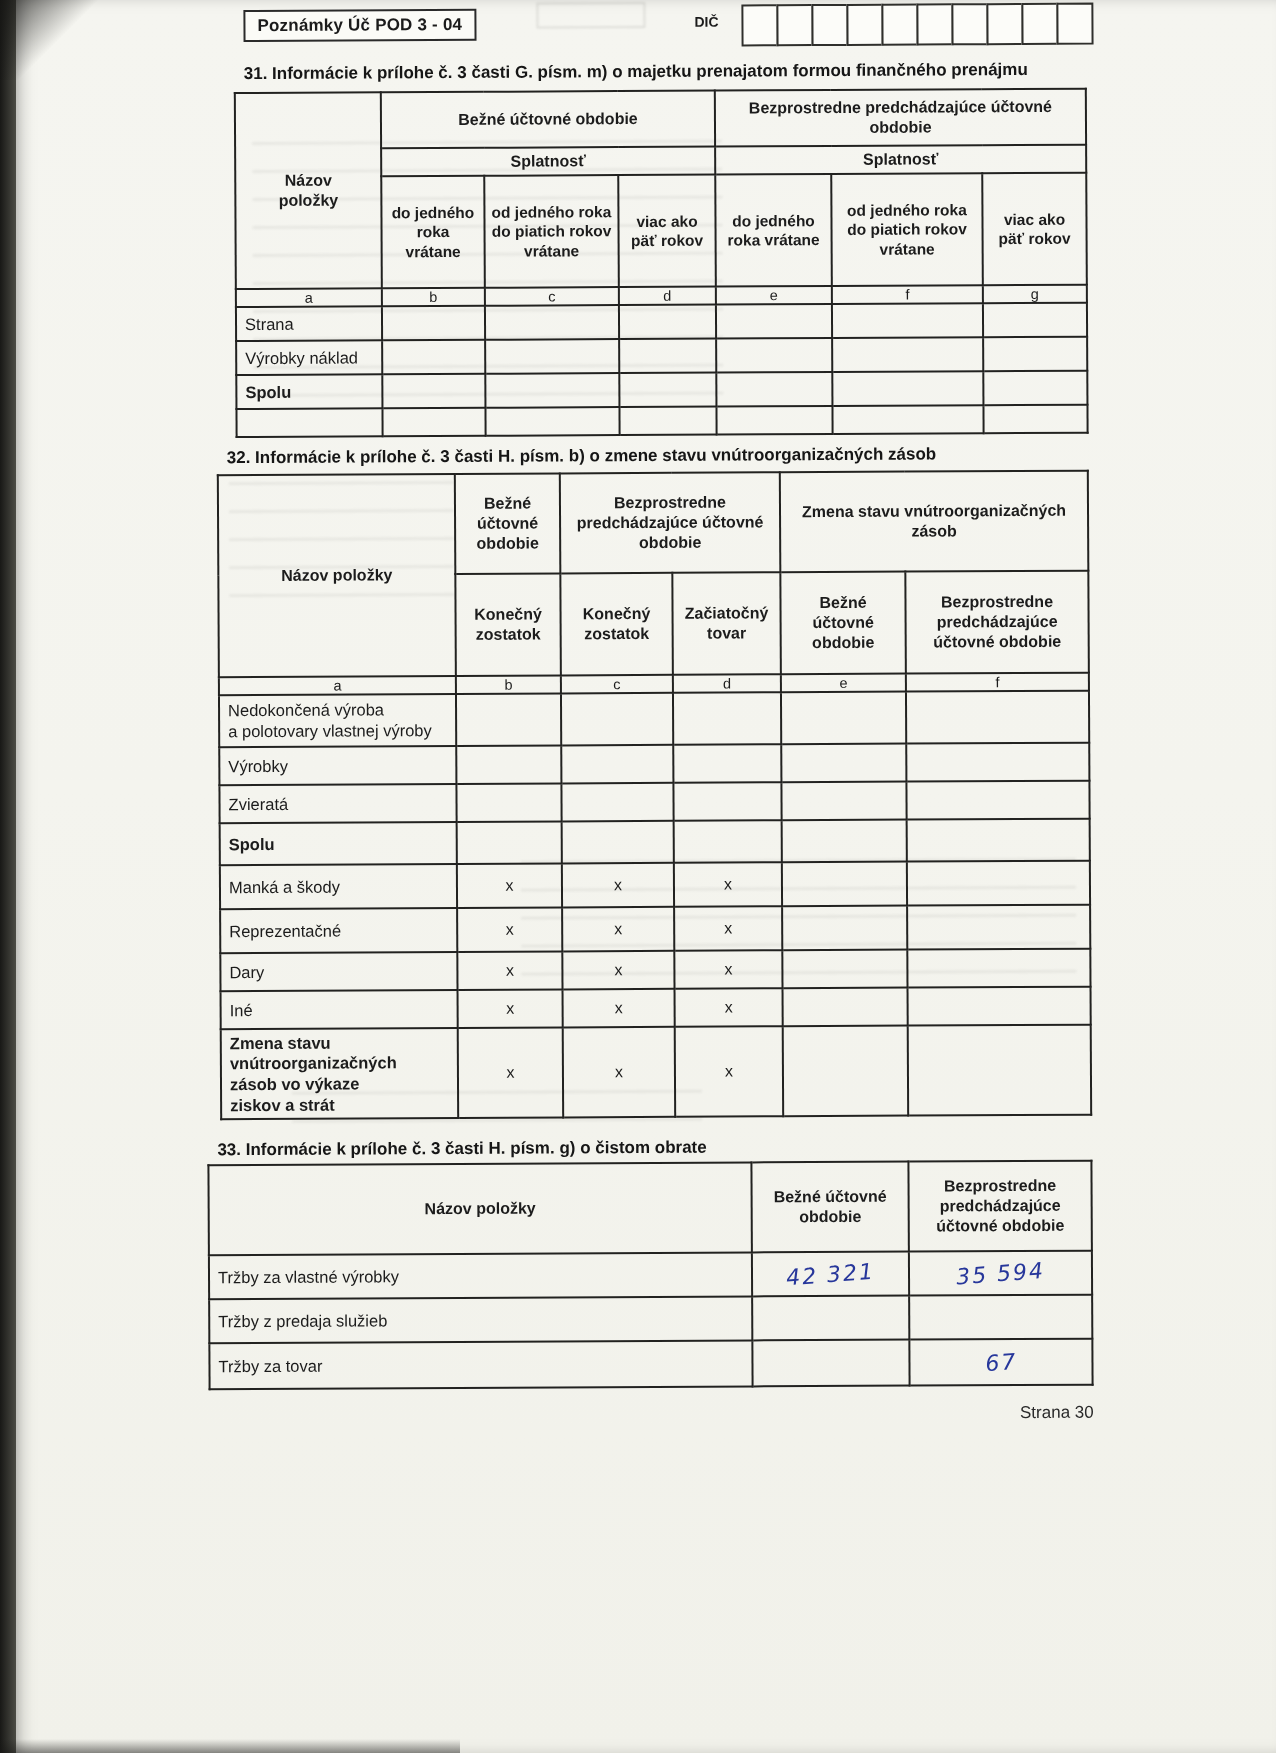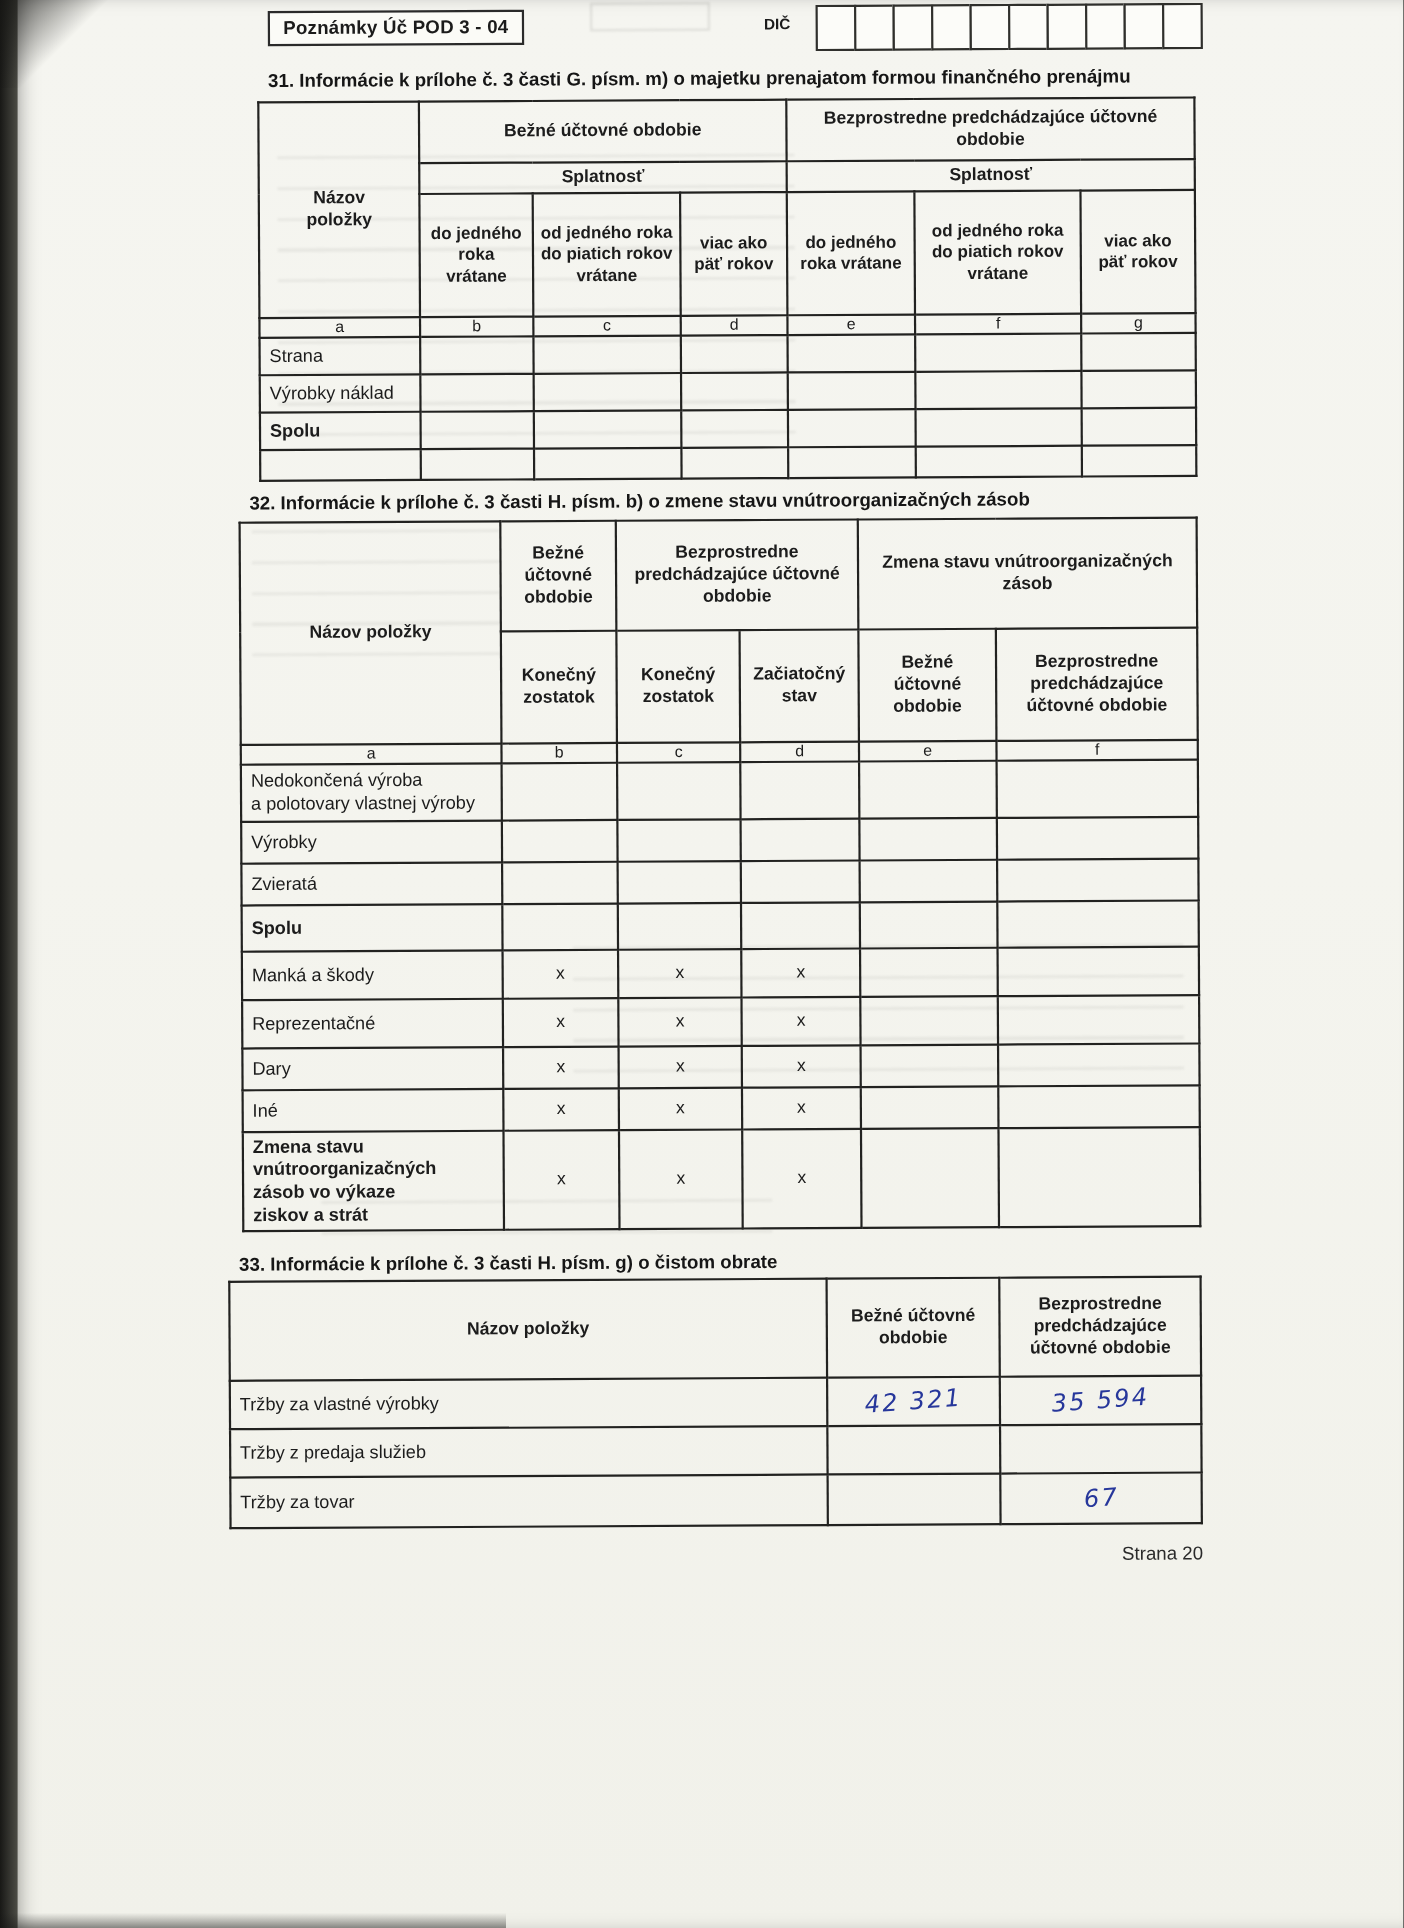--- a/index.html
+++ b/index.html
@@ -200,21 +200,21 @@
     <tbody>
         <tr class="h1">
       <td rowspan="2" class="hdr">Názov položky</td>
       <td class="hdr">Bežné účtovné obdobie</td>
       <td colspan="2" class="hdr">Bezprostredne predchádzajúce účtovné obdobie</td>
       <td colspan="2" class="hdr">Zmena stavu vnútroorganizačných zásob</td>
     </tr>
     <tr class="h2">
       <td class="hdr">Konečný zostatok</td>
       <td class="hdr">Konečný zostatok</td>
-      <td class="hdr">Začiatočný stav</td>
+      <td class="hdr">Začiatočný tovar</td>
       <td class="hdr">Bežné účtovné obdobie</td>
       <td class="hdr">Bezprostredne predchádzajúce účtovné obdobie</td>
     </tr>
     <tr class="h-let">
       <td class="letter">a</td>
       <td class="letter">b</td>
       <td class="letter">c</td>
       <td class="letter">d</td>
       <td class="letter">e</td>
       <td class="letter">f</td>
@@ -323,15 +323,15 @@
       <td class="cell xc"><span class="hand"></span></td>
     </tr>
     <tr class="rr2">
       <td class="lbl">Tržby za tovar</td>
       <td class="cell xc"><span class="hand"></span></td>
       <td class="cell xc"><span class="hand">67</span></td>
     </tr>
   </tbody>
     </table>
 
-  <div class="abs footer-page">Strana 20</div>
+  <div class="abs footer-page">Strana 30</div>
 
 </div>
 
 </body></html>

